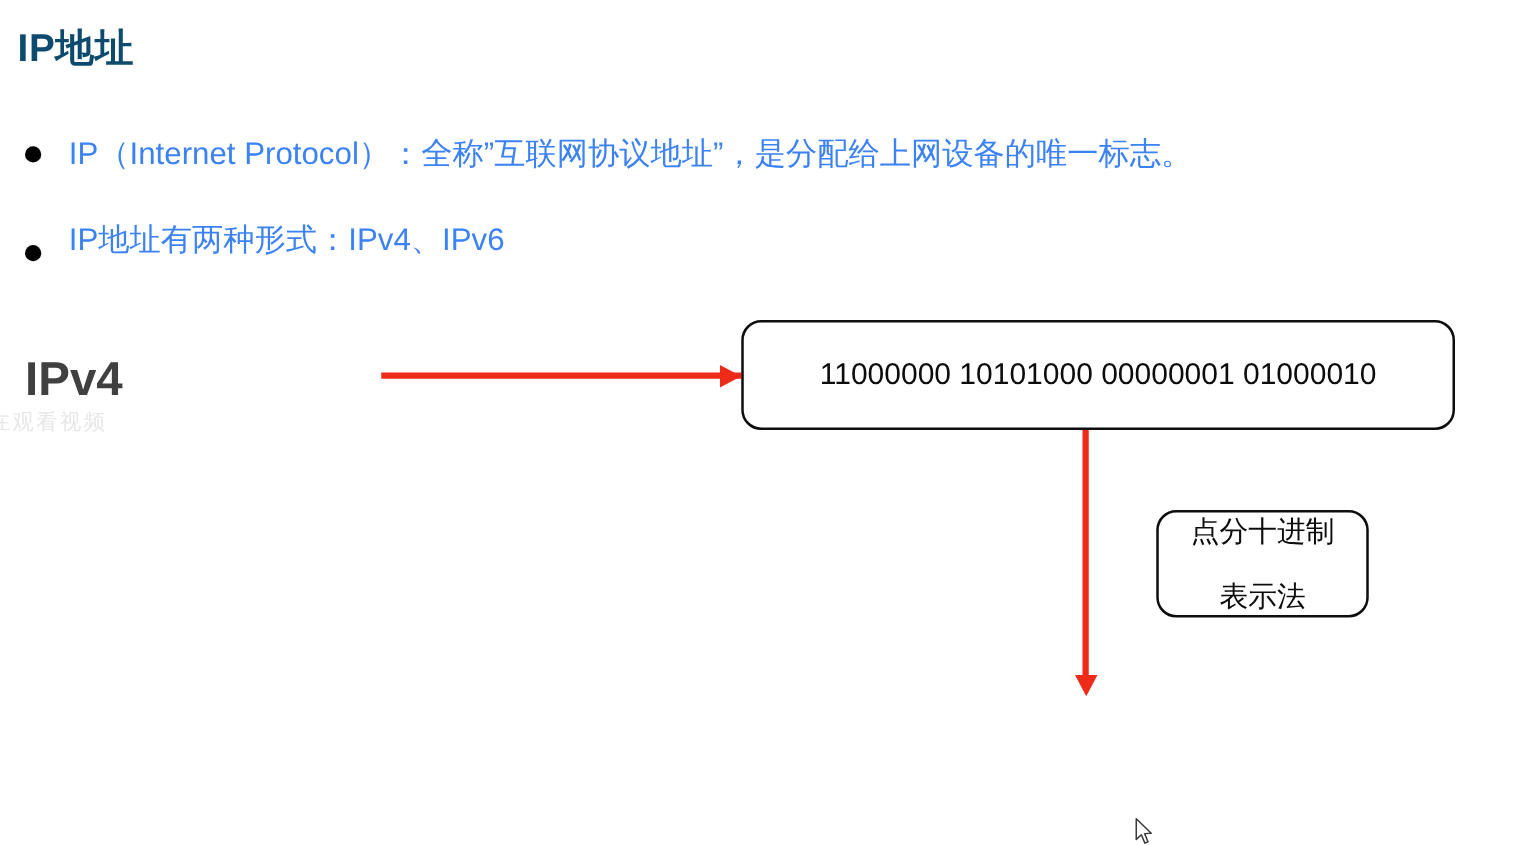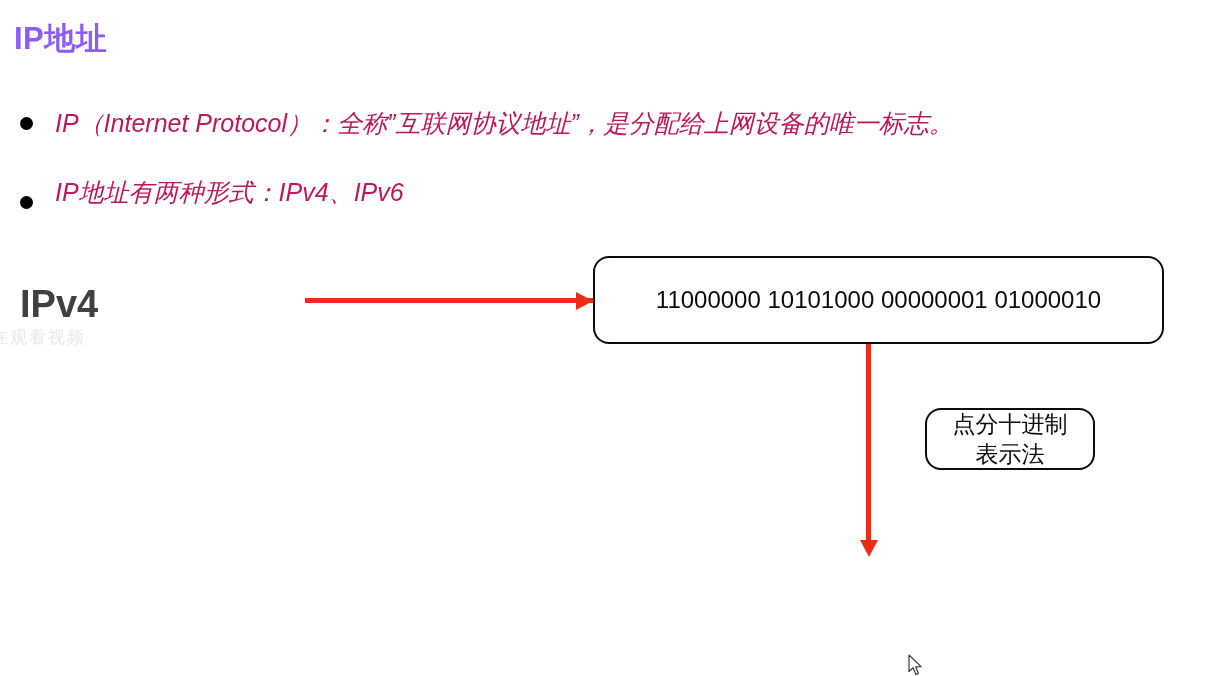--- a/index.html
+++ b/index.html
@@ -16,33 +16,32 @@
     overflow: hidden;
     font-family: "Liberation Sans", "DejaVu Sans", sans-serif;
     color: #101010;
   }
   .page-title {
     position: absolute;
     left: 14px;
     top: 18px;
     font-size: 31px;
     font-weight: bold;
-    color: #8b5cf6;
+    color: #0c4a6e;
     letter-spacing: 0.5px;
   }
   .bullet-item {
     position: absolute;
     left: 20px;
     right: 10px;
     display: flex;
     align-items: flex-start;
     font-size: 25px;
     line-height: 34px;
-    color: #be185d;
-    font-style: italic;
+    color: #3b82f6;
   }
   .bullet-item .dot {
     width: 13px;
     height: 13px;
     background: #000;
     border-radius: 50%;
     margin-top: 11px;
     margin-right: 22px;
     flex: none;
   }
@@ -67,21 +66,21 @@
     flex-direction: column;
     align-items: center;
     justify-content: center;
     text-align: center;
     font-size: 23px;
     line-height: 30px;
     color: #0c0c0c;
   }
   .box-32bit    { left: 143px; top: 255px; width: 161px; height: 90px; }
   .box-binary   { left: 593px; top: 256px; width: 571px; height: 88px; font-size: 24px; }
-  .box-notation { left: 925px; top: 408px; width: 170px; height: 62px; }
+  .box-notation { left: 925px; top: 408px; width: 170px; height: 86px; justify-content: space-between; }
   .box-decimal  { left: 593px; top: 558px; width: 557px; height: 88px; font-size: 24px; }
 
   .arrow-h {
     position: absolute;
     left: 305px;
     top: 298px;
     width: 288px;
     height: 5px;
     background: var(--arrow-color);
   }

